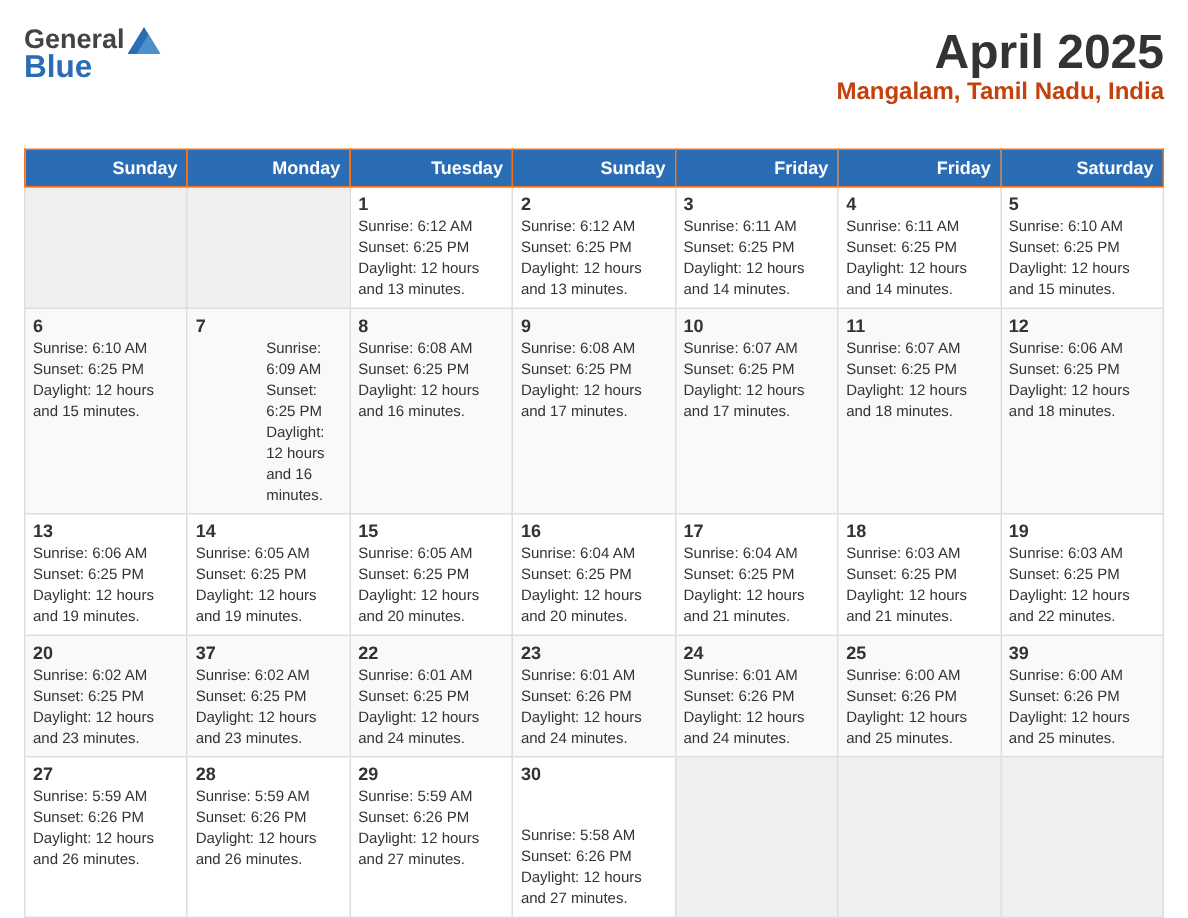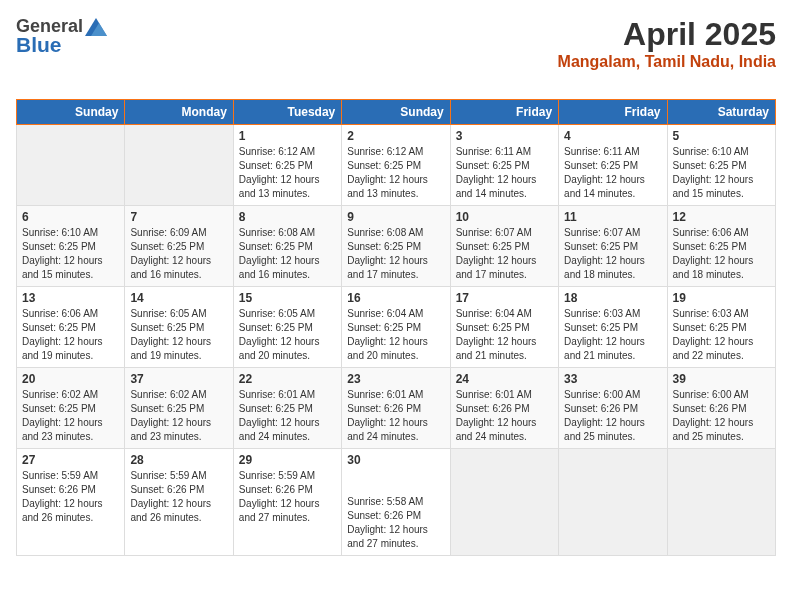--- a/index.html
+++ b/index.html
@@ -148,21 +148,21 @@
       </tr>
       <tr>
         <td>
           <span class="day-num">6</span>
           <div class="day-info" style="white-space: pre-line;">Sunrise: 6:10 AM
 Sunset: 6:25 PM
 Daylight: 12 hours and 15 minutes.</div>
         </td>
         <td>
           <span class="day-num">7</span>
-          <div class="day-info" style="white-space: pre-line;">Sunrise: 6:09 AM
+          <div class="day-info" style="white-space: pre-line; margin-left: 47px;">Sunrise: 6:09 AM
 Sunset: 6:25 PM
 Daylight: 12 hours and 16 minutes.</div>
         </td>
         <td>
           <span class="day-num">8</span>
           <div class="day-info" style="white-space: pre-line;">Sunrise: 6:08 AM
 Sunset: 6:25 PM
 Daylight: 12 hours and 16 minutes.</div>
         </td>
         <td>
@@ -259,21 +259,21 @@
 Sunset: 6:26 PM
 Daylight: 12 hours and 24 minutes.</div>
         </td>
         <td>
           <span class="day-num">24</span>
           <div class="day-info" style="white-space: pre-line;">Sunrise: 6:01 AM
 Sunset: 6:26 PM
 Daylight: 12 hours and 24 minutes.</div>
         </td>
         <td>
-          <span class="day-num">33</span>
+          <span class="day-num">25</span>
           <div class="day-info" style="white-space: pre-line;">Sunrise: 6:00 AM
 Sunset: 6:26 PM
 Daylight: 12 hours and 25 minutes.</div>
         </td>
         <td>
           <span class="day-num">39</span>
           <div class="day-info" style="white-space: pre-line;">Sunrise: 6:00 AM
 Sunset: 6:26 PM
 Daylight: 12 hours and 25 minutes.</div>
         </td>

